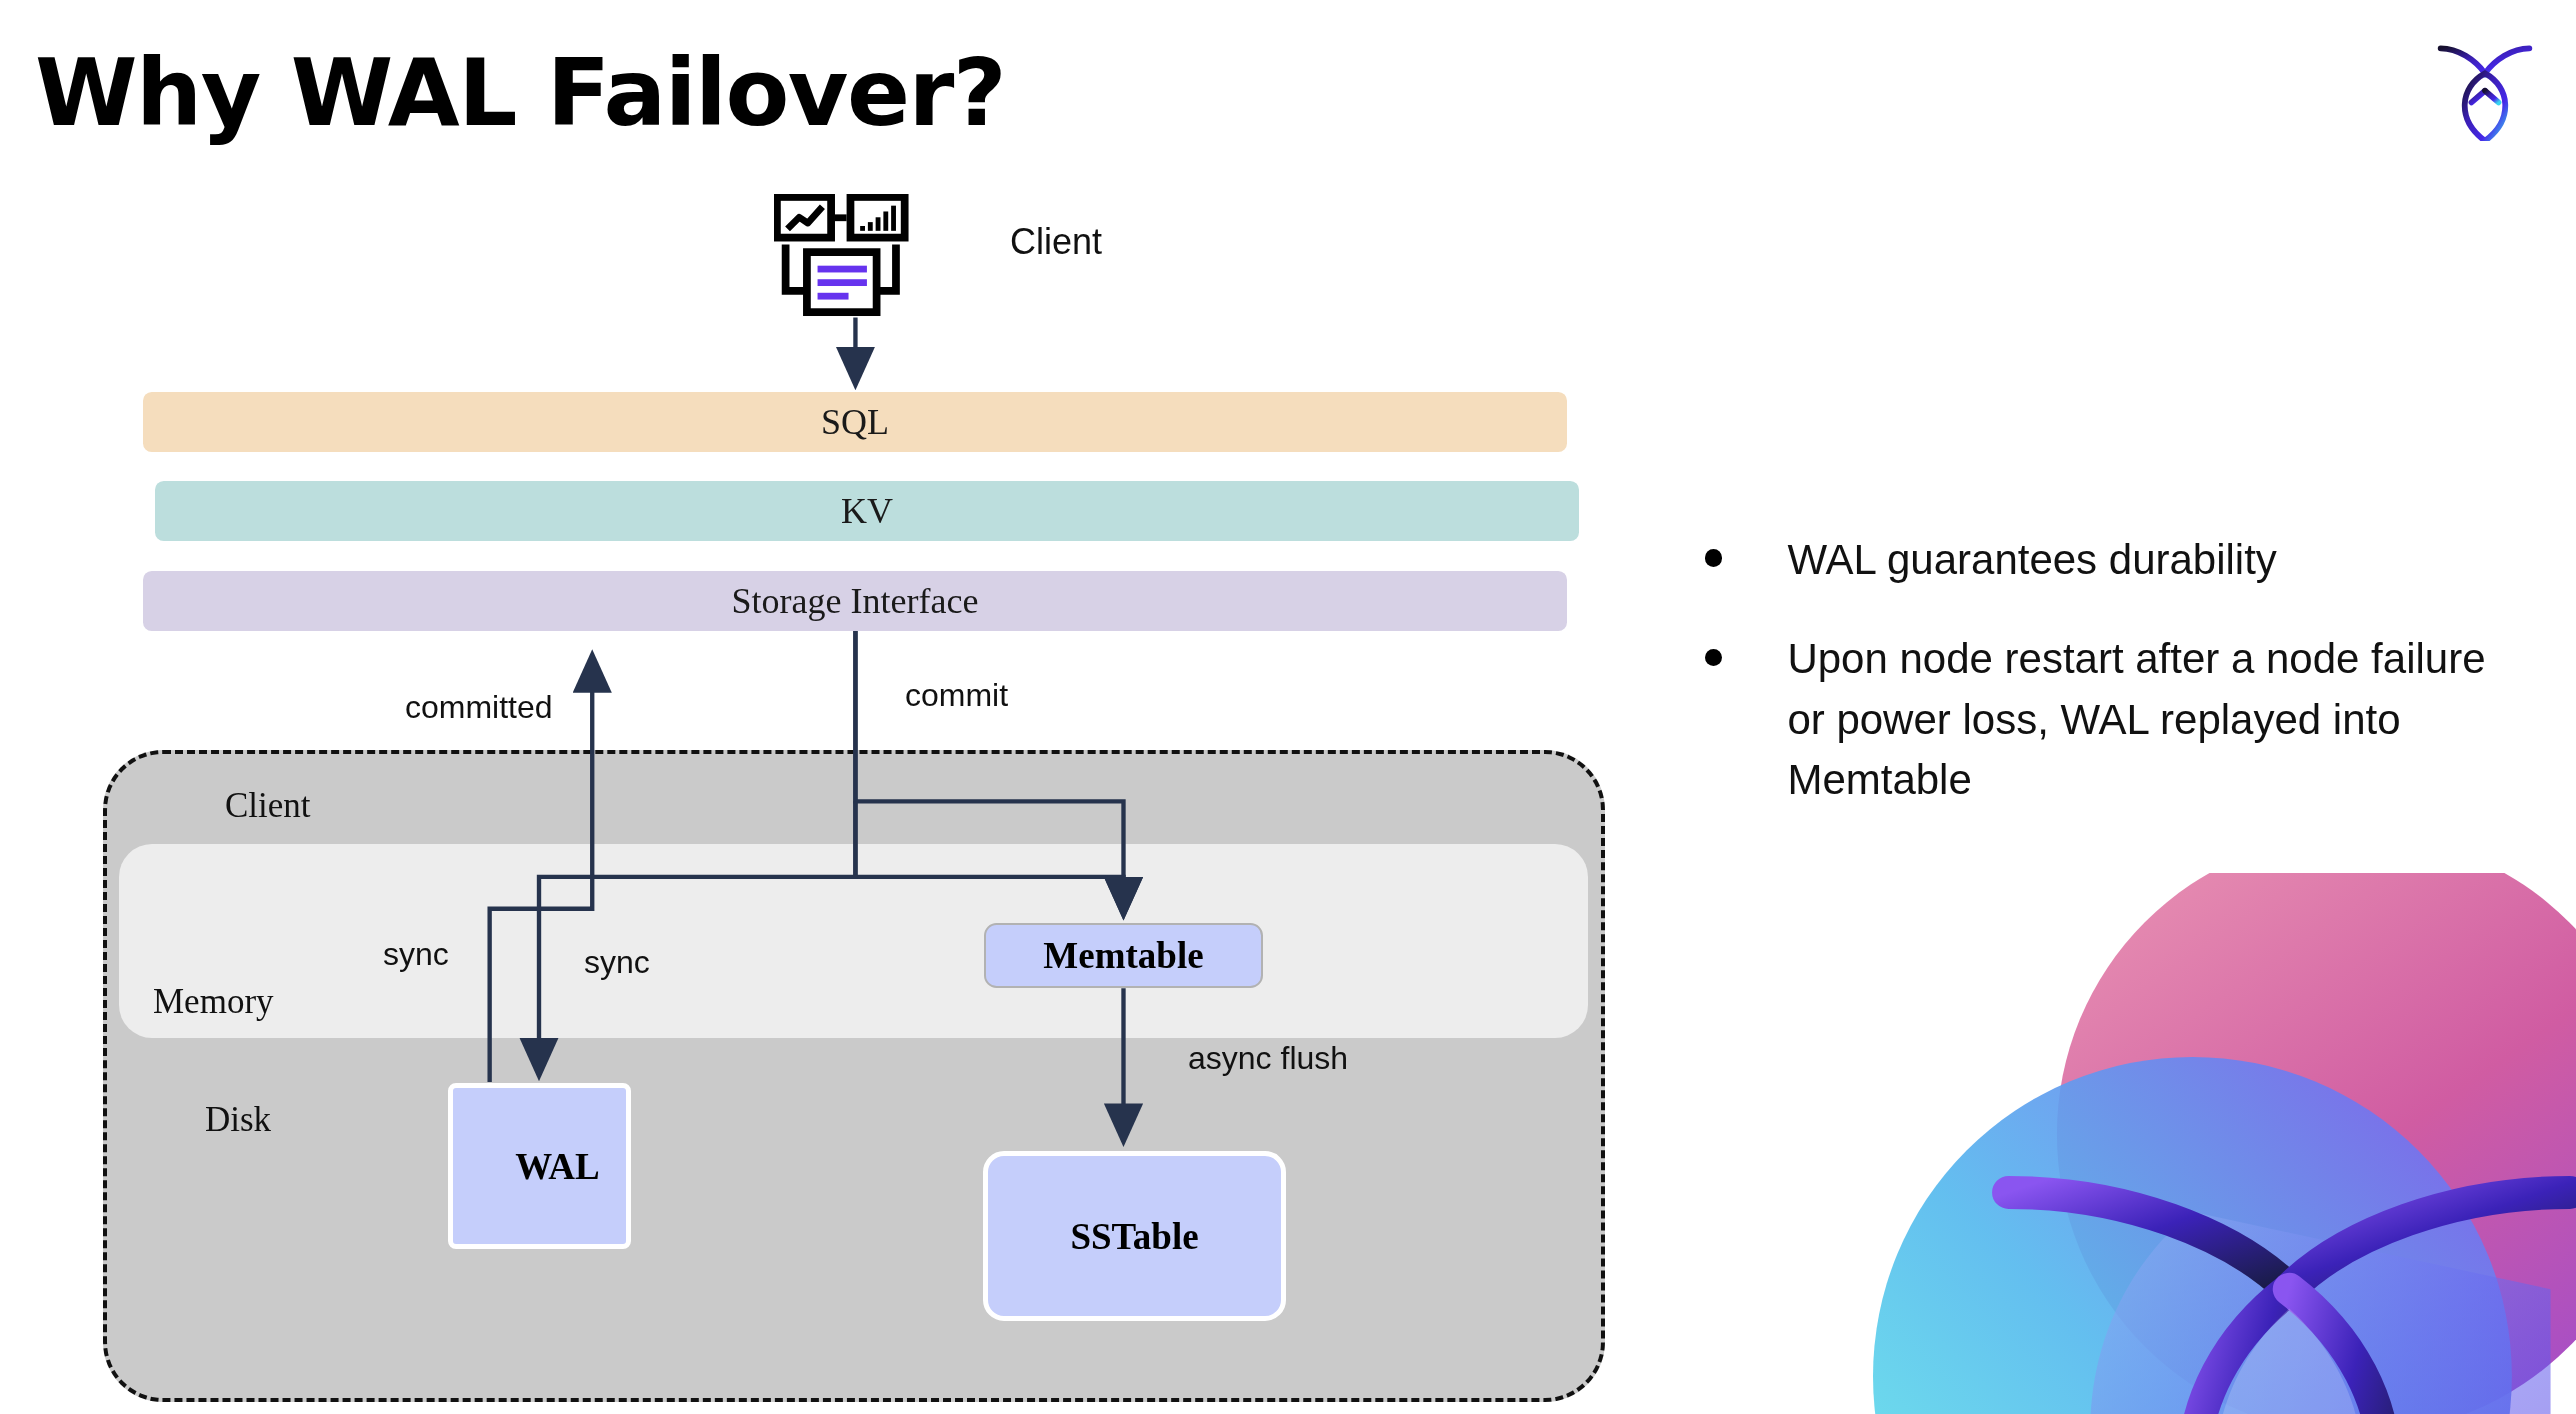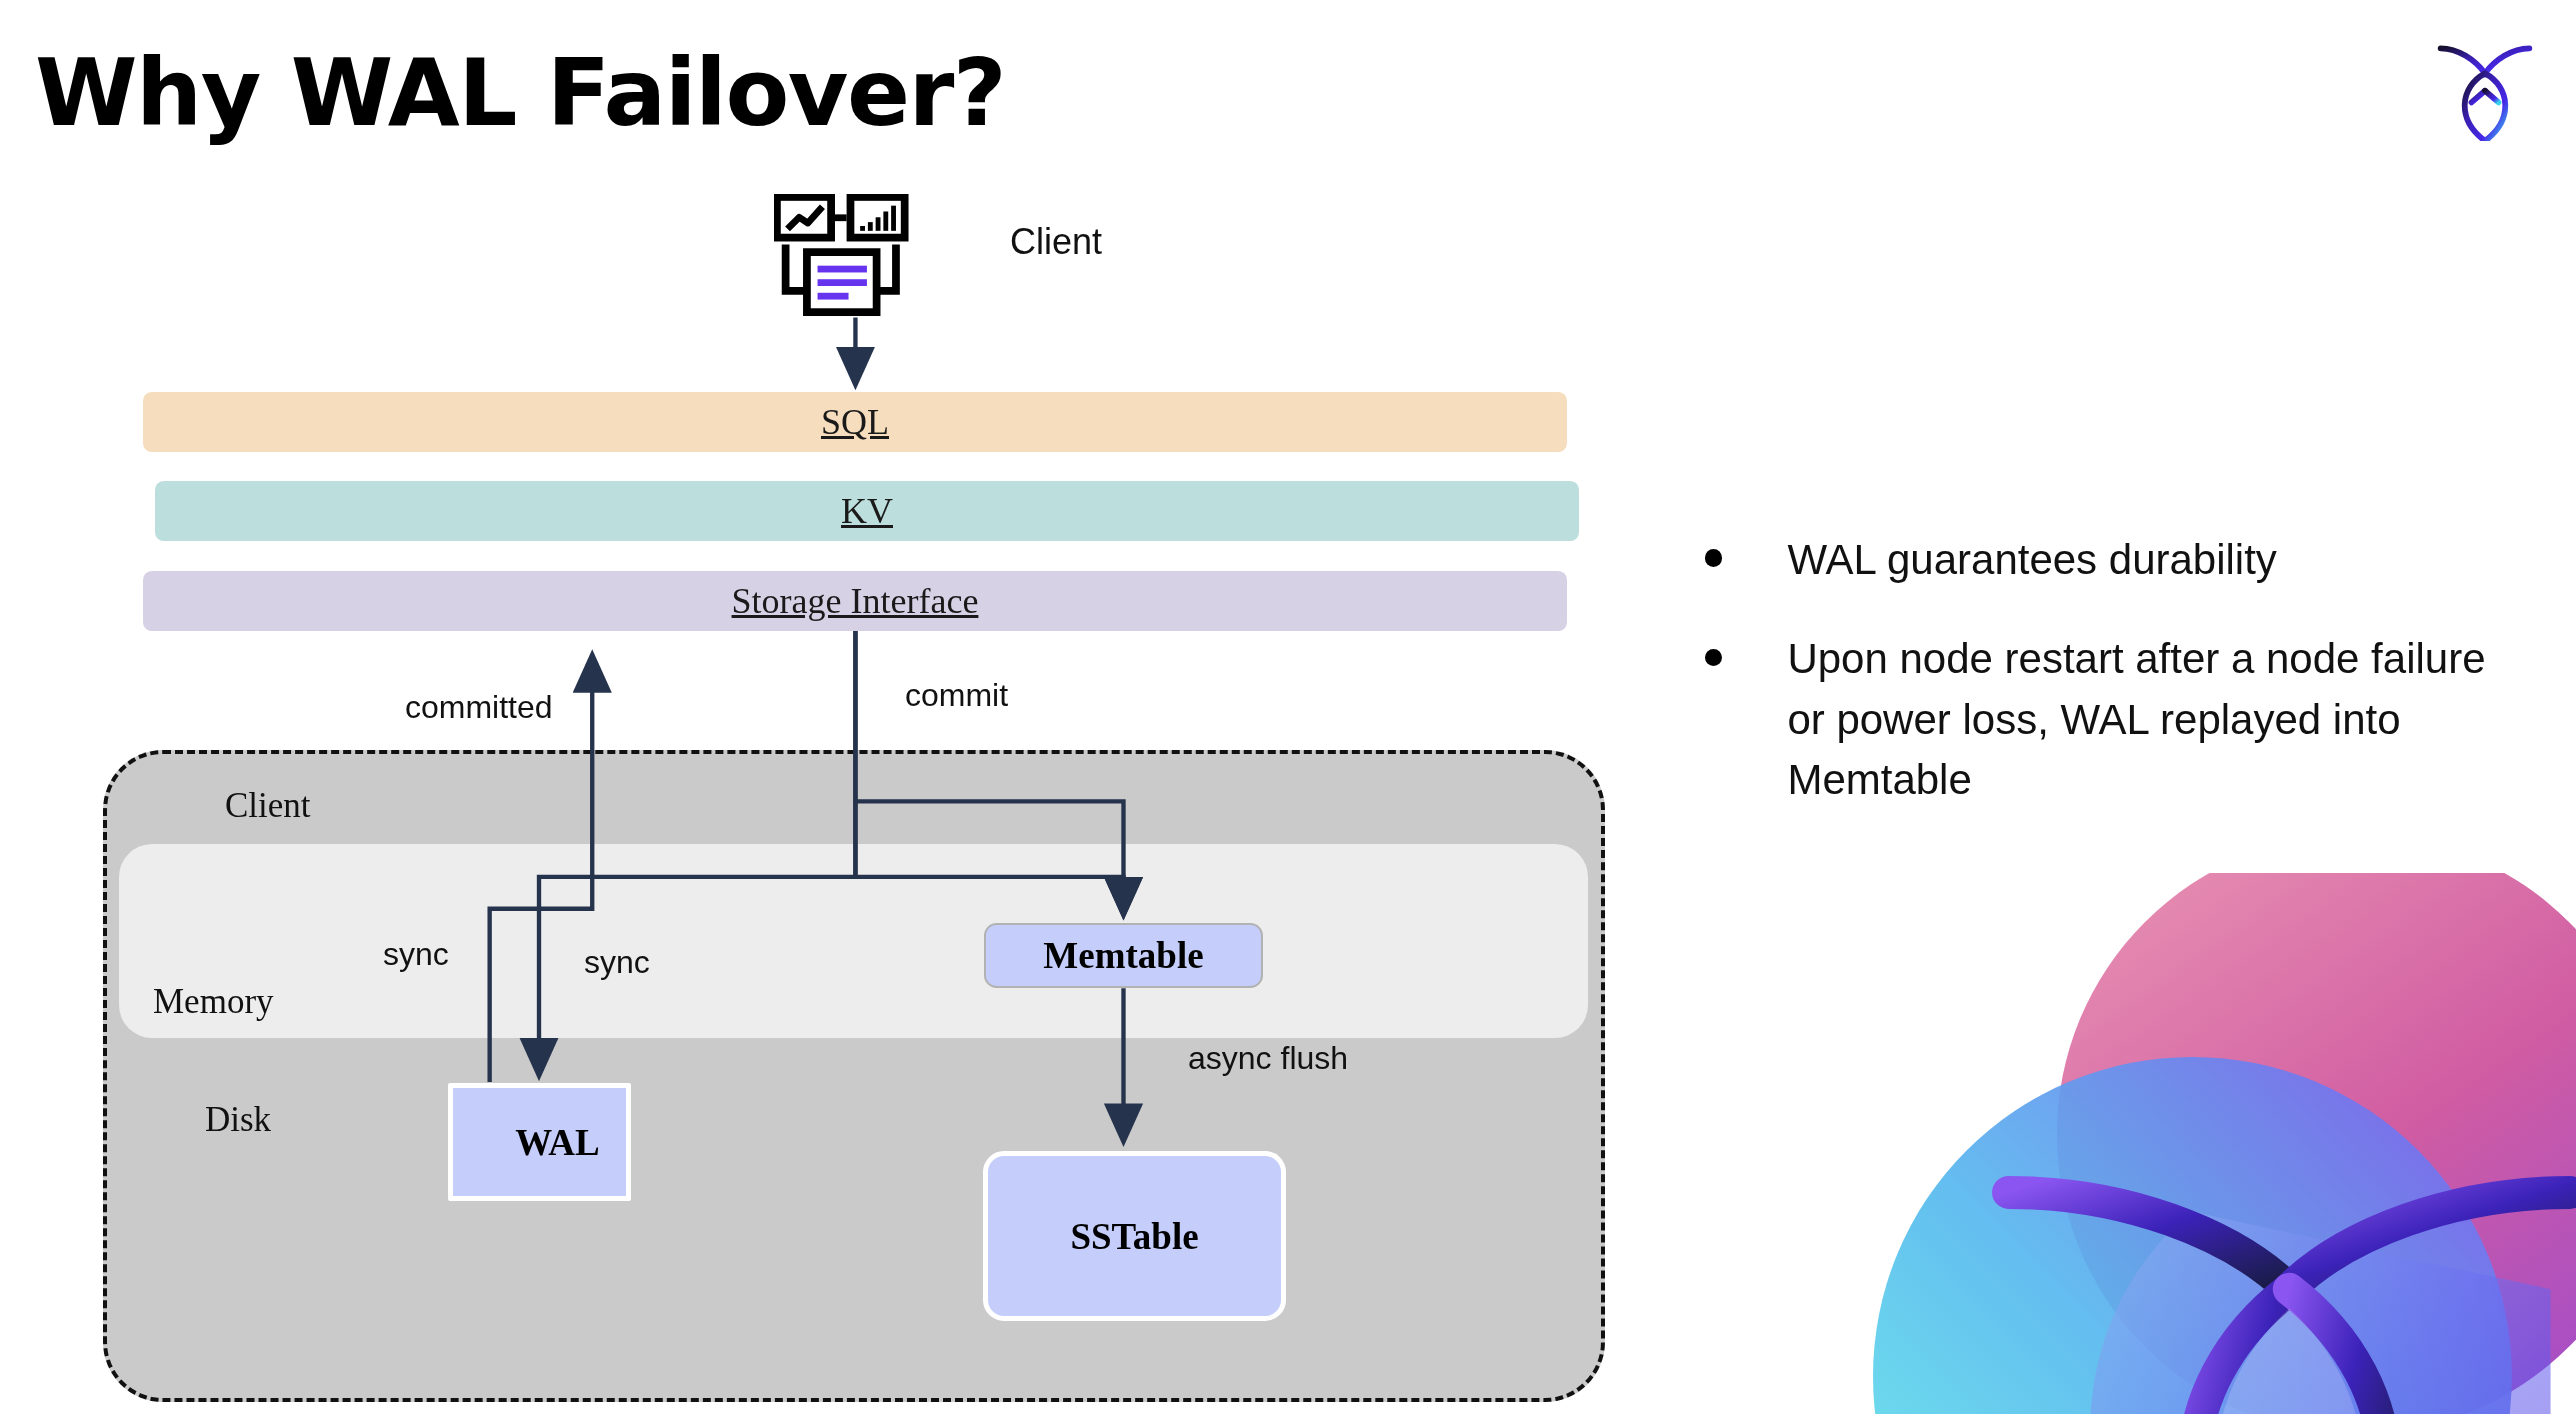--- a/index.html
+++ b/index.html
@@ -74,21 +74,20 @@
     left: 143px;
     width: 1424px;
     height: 60px;
     border-radius: 8.7px;
     display: flex;
     align-items: center;
     justify-content: center;
     font-family: "Liberation Serif", serif;
     font-size: 36px;
     color: #1a1a1a;
-    text-decoration: underline;
   }
   #bar-sql { top: 392px; background: #f5ddbd; }
   #bar-kv  { top: 481px; background: #bcdedd; margin-left: 12px; }
   #bar-si  { top: 571px; background: #d7d1e6; }
 
   
   #pebble-box {
     position: absolute;
     left: 103px;
     top: 750px;
@@ -149,23 +148,23 @@
     box-sizing: border-box;
   }
   #box-memtable {
     left: 984px; top: 923px;
     width: 279px; height: 65px;
     border: 2.9px solid #b2b2b2;
     border-radius: 12.6px;
   }
   #box-wal {
     left: 448px; top: 1083px;
-    width: 183px; height: 118px;
+    width: 183px; height: 166px;
     border: 5.8px solid #ffffff;
-    border-radius: 2px;
+    border-radius: 8px;
     padding-left: 36px;
   }
   #box-sstable {
     left: 983px; top: 1151px;
     width: 303px; height: 170px;
     border: 5.8px solid #ffffff;
     border-radius: 21px;
   }
 
   

